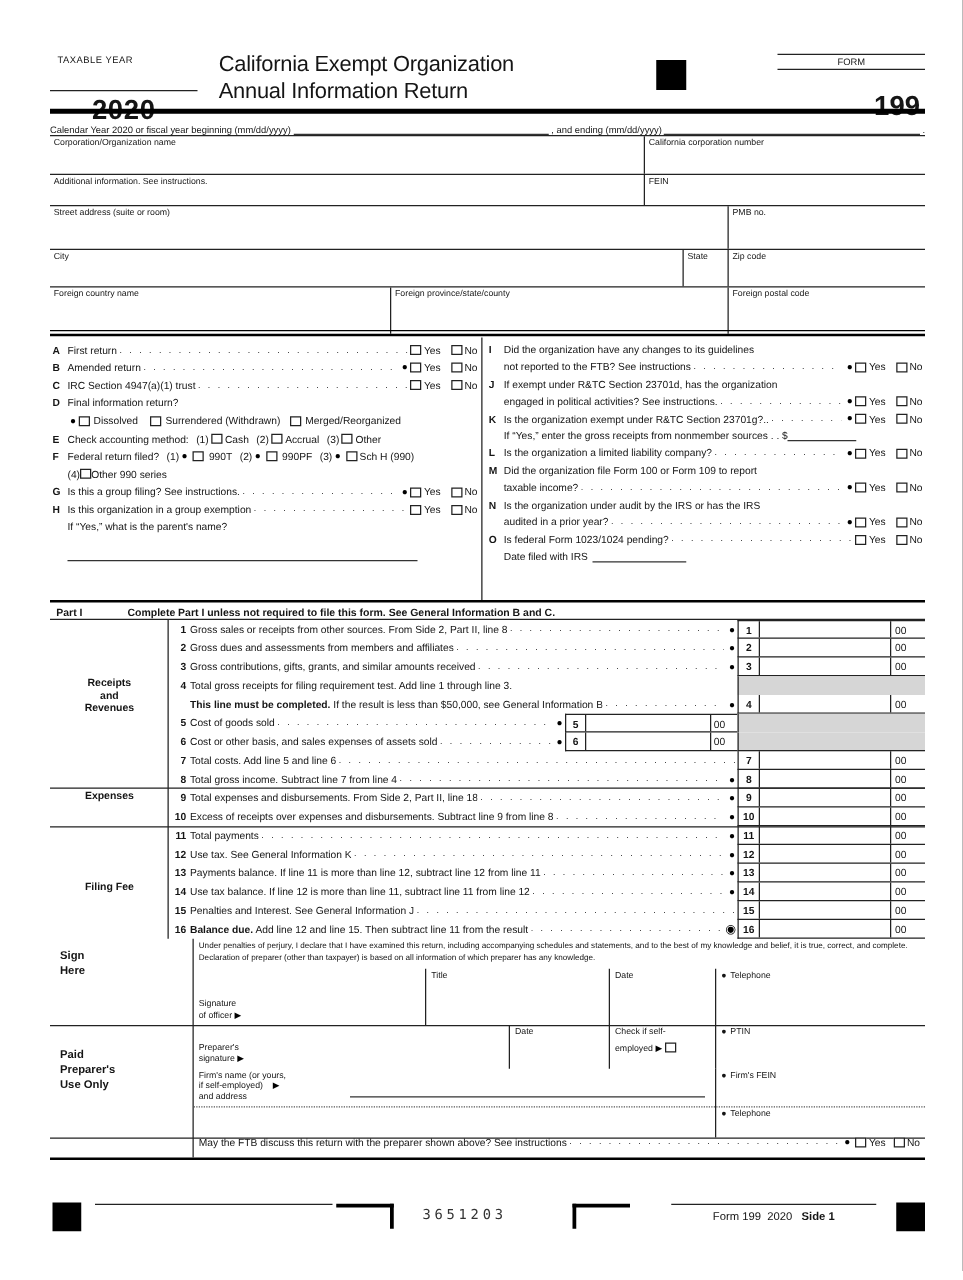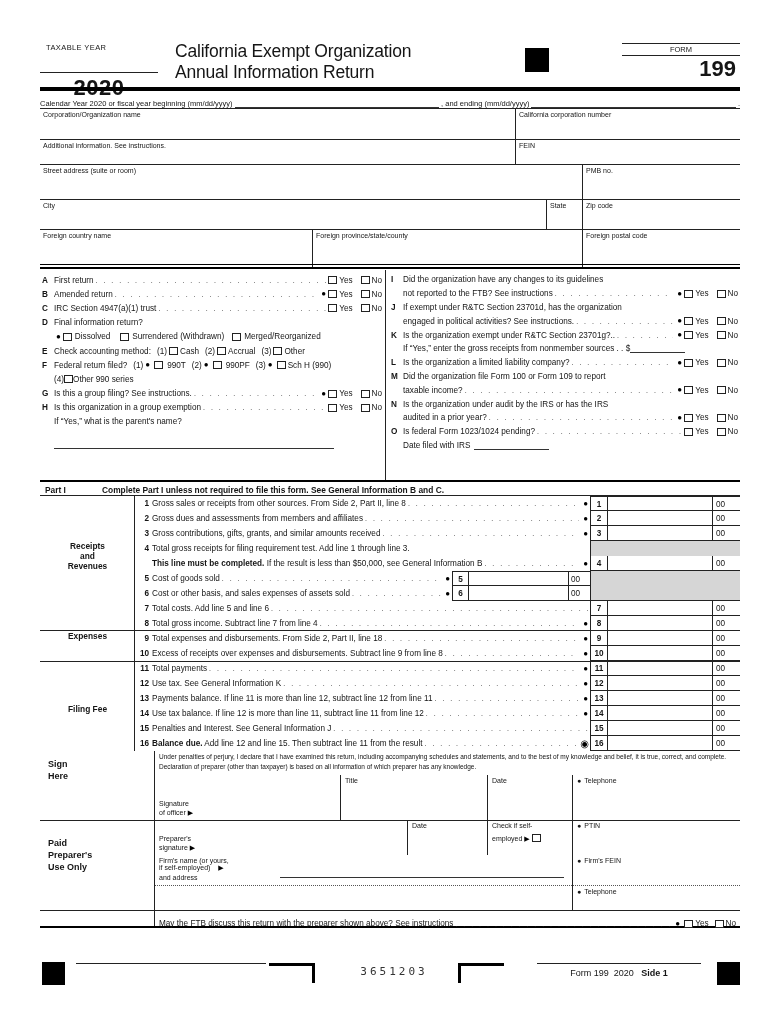--- a/index.html
+++ b/index.html
@@ -24,21 +24,21 @@
   .b { font-weight:bold; }
   
   .hdr { position:absolute; left:40px; top:40px; width:700px; height:47px; }
   .ty { position:absolute; left:0; top:3px; width:118px; }
   .tylabel { font-size:7.5px; letter-spacing:.4px; padding:0 0 20px 6px; border-bottom:1px solid #222; }
   .tyyear { font-size:22px; font-weight:bold; text-align:center; margin-top:2px; letter-spacing:.5px; }
   .htitle { position:absolute; left:135px; top:1px; font-size:17.5px; font-weight:normal; line-height:1.22; letter-spacing:-.2px; }
   .hsq { position:absolute; left:485px; top:8px; width:24px; height:24px; background:#000; }
   .hform { position:absolute; right:0; top:3px; width:118px; }
   .hformlabel { font-size:7.5px; text-align:center; border-top:1px solid #222; border-bottom:1px solid #222; padding:1px 0; }
-  .hformnum { font-size:22px; font-weight:bold; text-align:right; padding-right:4px; margin-top:0; }
+  .hformnum { font-size:22px; font-weight:bold; text-align:right; padding-right:4px; margin-top:16px; }
   .thickbar { position:absolute; left:40px; top:87px; width:700px; height:4px; background:#000; }
   
   .calline { position:absolute; left:40px; top:95px; width:700px; height:13px; display:flex; align-items:flex-end; font-size:7.5px; }
   .cblank { flex:1; border-bottom:1px solid #333; height:10px; margin:0 2px; }
   
   .egrid { position:absolute; left:40px; top:108px; width:700px; border-top:1px solid #222; font-size:7px; }
   .erow { display:flex; }
   .erow + .erow { border-top:1px solid #222; }
   .ecell { padding:2px 3px; }
   .ecell + .ecell { border-left:1px solid #222; }
@@ -98,36 +98,36 @@
   .scell + .scell { border-left:1px solid #222; }
   .c-osig { width:185px; flex:none; } .c-title { width:147px; flex:none; } .c-odate { width:85px; flex:none; } .c-flex { flex:1; }
   .c-psig { width:252px; flex:none; } .c-pdate { width:80px; flex:none; } .c-self { width:85px; flex:none; }
   .c-firm { width:417px; flex:none; }
   .sigbot { position:absolute; bottom:3px; left:4px; line-height:1.3; }
   .dotline { position:absolute; left:0; right:0; top:30px; border-top:1px dotted #555; }
   .feinblk { position:relative; height:30px; padding:2px 4px; }
   .telblk { position:relative; height:25px; padding:2px 4px; border-top:1px dotted #555; }
   .sigsep1 { position:absolute; left:0; right:0; top:69px; border-top:1px solid #222; }
   .sigsep2 { position:absolute; left:0; right:0; top:159px; border-top:1px solid #222; }
-  .ftbrow { position:absolute; left:115px; right:0; top:159px; height:18px; display:flex; align-items:flex-end; font-size:8.2px; padding:0 4px; }
+  .ftbrow { position:absolute; left:115px; right:0; top:159px; height:18px; display:flex; align-items:flex-start; font-size:8.2px; padding:0 4px; }
   .ftbrow .cb { margin:0 2px; }
   .sblt { font-size:7px; margin-right:3px; }
   .sblt::before { content:"\25CF"; }
   .firmblank { position:absolute; left:125px; right:8px; top:22px; border-bottom:1px solid #333; height:1px; }
   
   .footer { position:absolute; left:40px; top:960px; width:700px; height:28px; }
   .fsq { position:absolute; width:23px; height:23px; background:#000; top:2px; }
   .fsq.l { left:2px; } .fsq.r { right:0; }
   .fline { position:absolute; top:3px; border-top:1.5px solid #222; }
   .fline.l { left:36px; width:190px; }
   .fline.r { left:497px; width:164px; }
   .fcorner { position:absolute; top:3px; width:46px; height:20px; }
   .fcorner.l { left:229px; border-top:3.5px solid #000; border-right:3.5px solid #000; }
   .fcorner.r { left:418px; border-top:3.5px solid #000; border-left:3.5px solid #000; }
-  .fcode { position:absolute; left:298px; top:5px; width:112px; text-align:center; font-family:"DejaVu Sans Mono", monospace; font-size:11px; letter-spacing:3px; color:#333; }
+  .fcode { position:absolute; left:298px; top:5px; width:112px; font-family:"DejaVu Sans Mono", monospace; font-size:11px; letter-spacing:3px; color:#333; }
   .fform { position:absolute; left:497px; top:8px; width:164px; text-align:center; font-size:9px; white-space:nowrap; }
 </style>
 </head>
 <body>
 
 <div class="page">
 
   <div class="hdr">
     <div class="ty">
       <div class="tylabel">TAXABLE YEAR</div>

